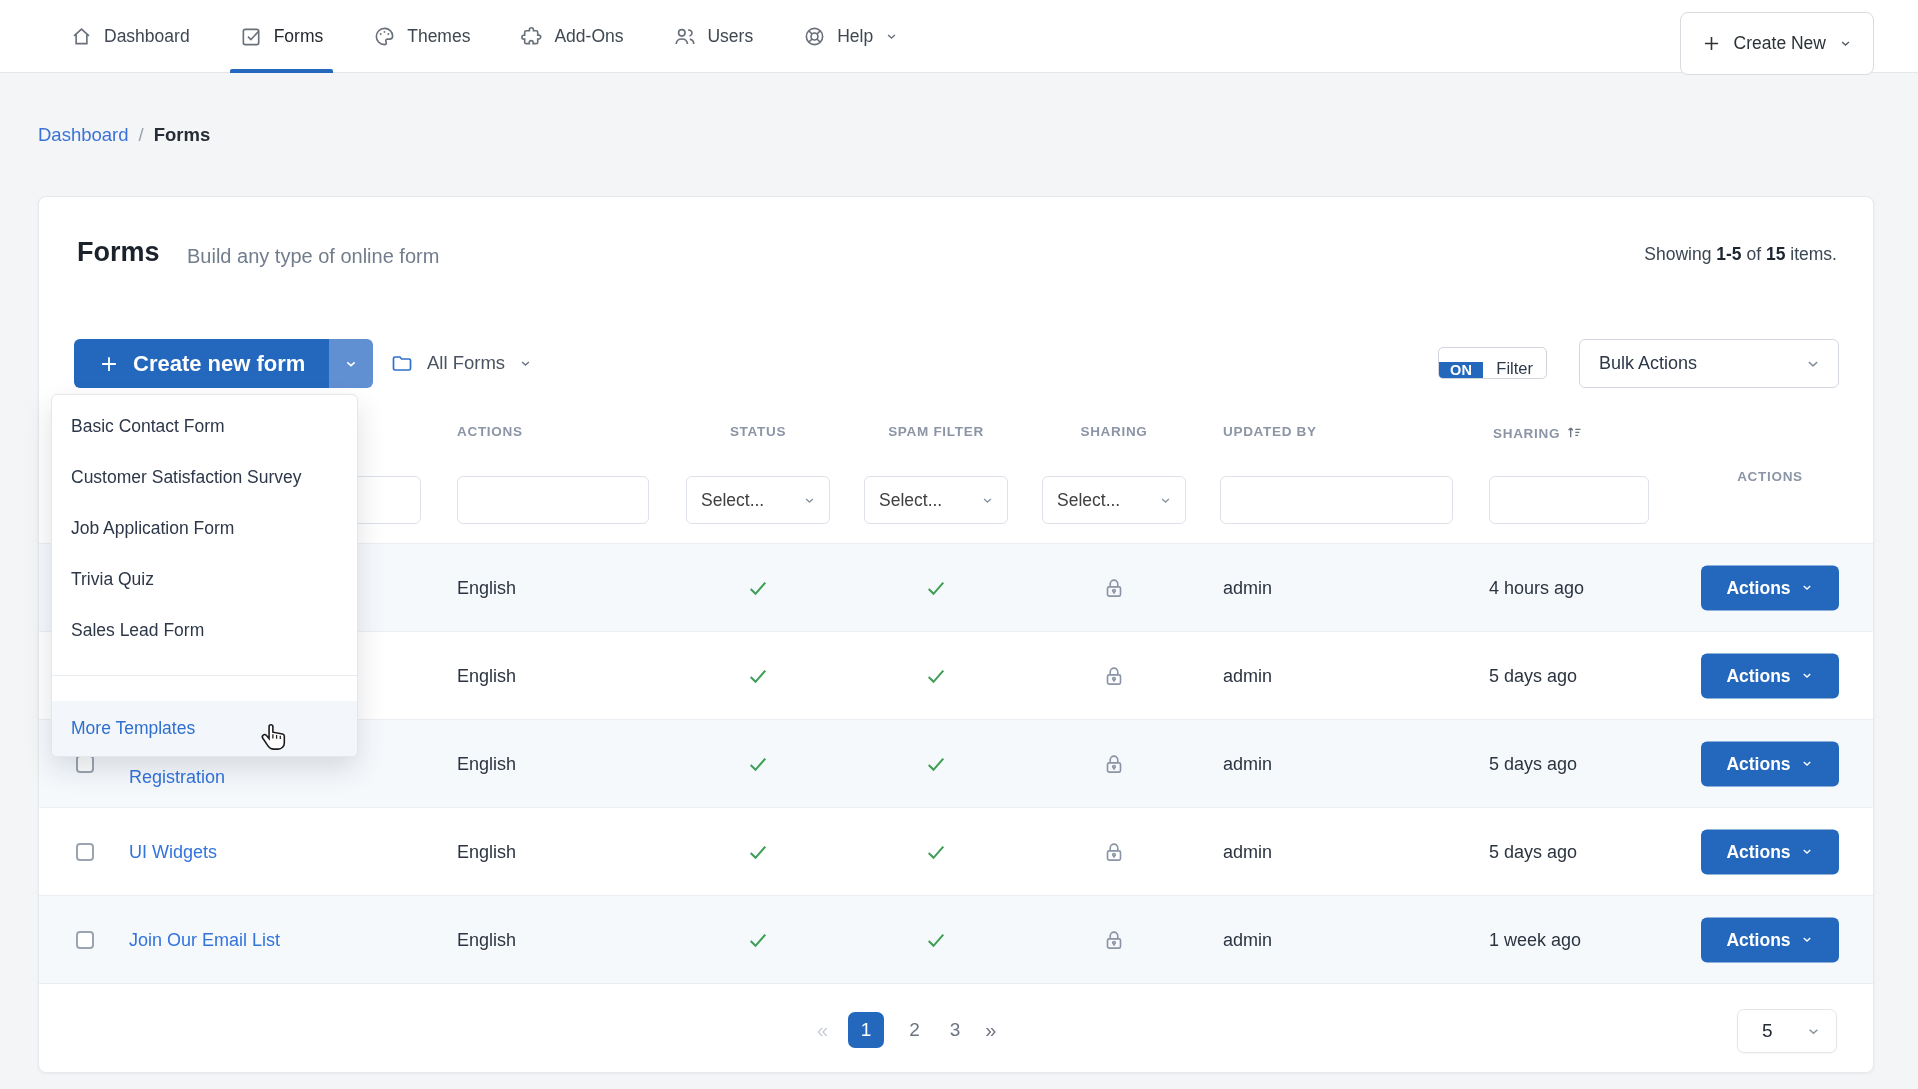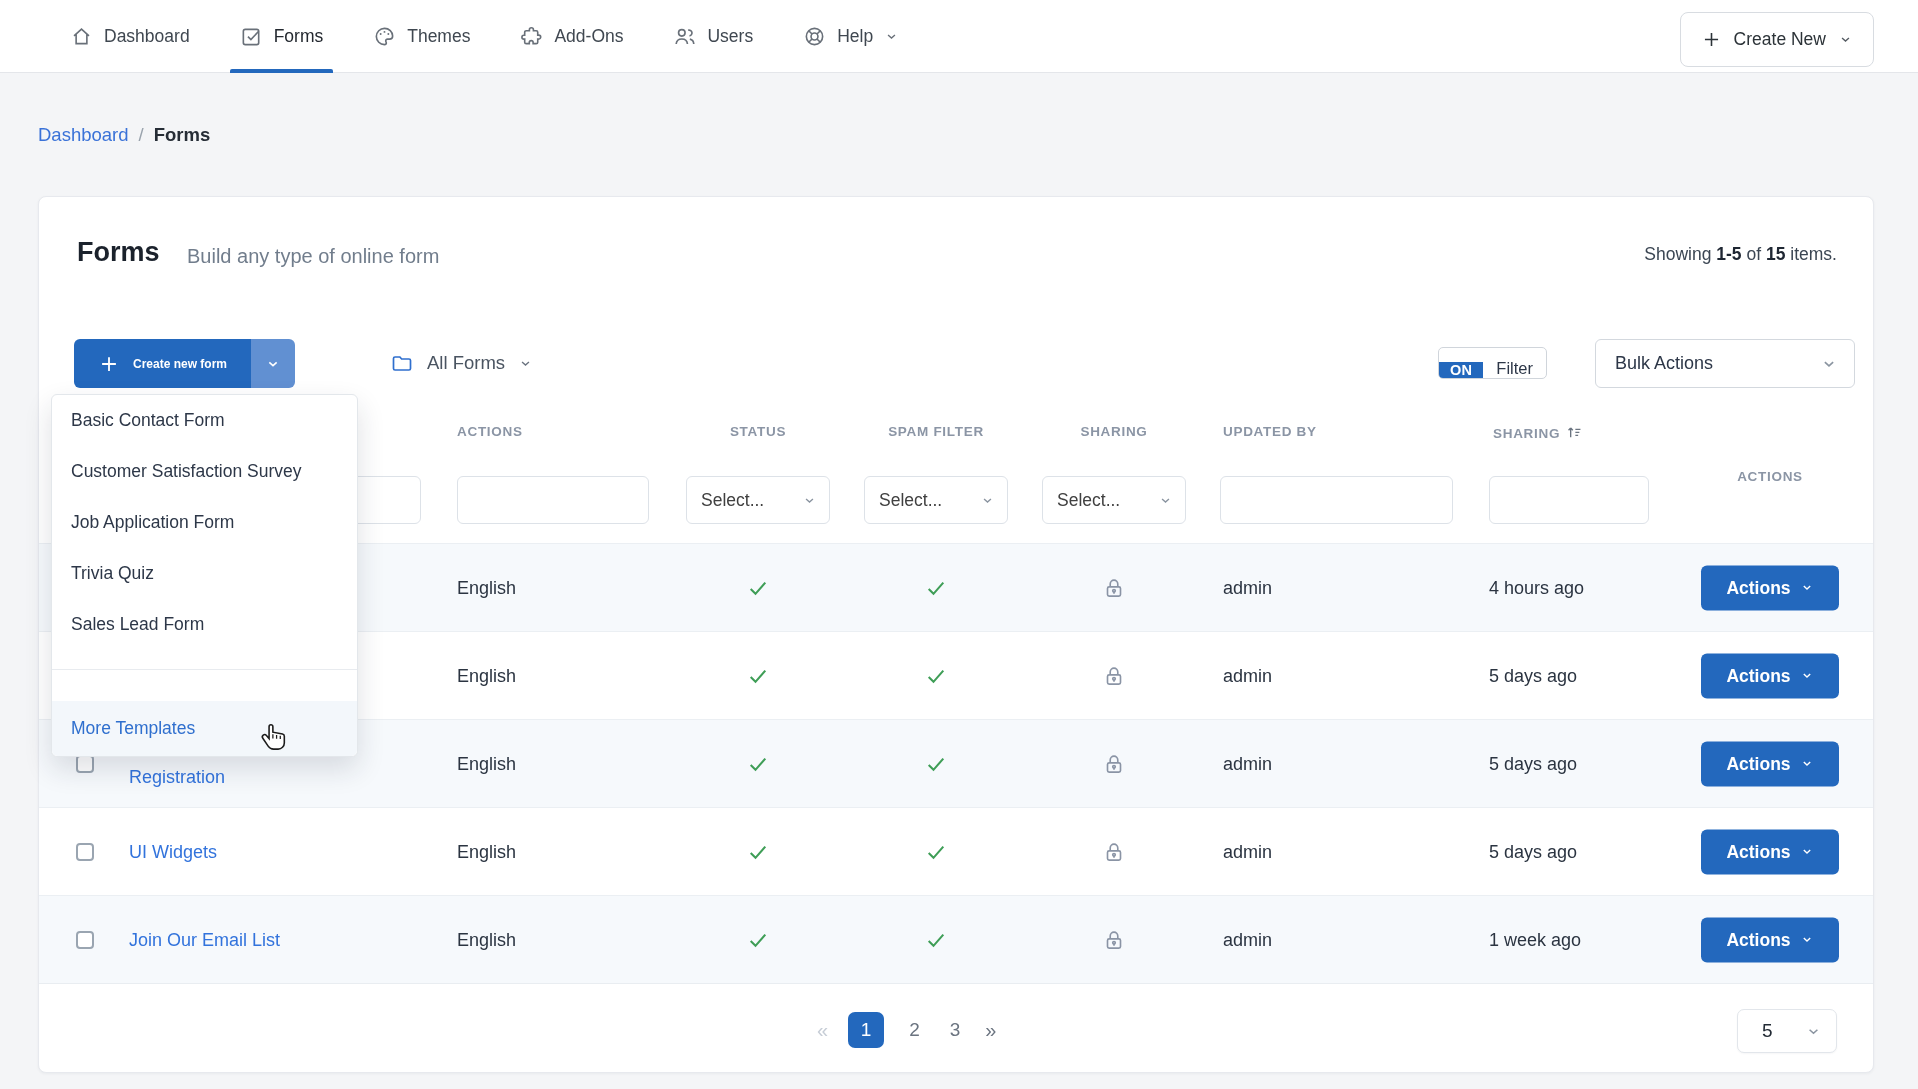--- a/index.html
+++ b/index.html
@@ -19,21 +19,21 @@
     display:flex; align-items:center; gap:11px; font-size:17.5px; color:#3f4750;
     cursor:pointer; position:relative; padding:0 2px;
   }
   .navitem svg { stroke:#697079; }
   .navitem.active { color:#23282f; }
   .navitem.active::after {
     content:""; position:absolute; left:-8px; right:-8px; bottom:0; height:4px;
     background:#2368bd; border-radius:2px 2px 0 0;
   }
   .createnew {
-    position:absolute; right:44px; top:12px; height:55px; padding:0 20px;
+    position:absolute; right:44px; top:12px; height:63px; padding:0 20px;
     display:flex; align-items:center; gap:12px; background:#fff;
     border:1px solid #d8dce1; border-radius:8px; font-size:17.5px; color:#2c3338;
     font-family:inherit; cursor:pointer;
   }
 
   
   .breadcrumb { position:absolute; left:38px; top:124px; font-size:18.5px; display:flex; gap:10px; }
   .breadcrumb a { color:#3a72d8; text-decoration:none; cursor:pointer; }
   .breadcrumb .sep { color:#9aa3ad; }
   .breadcrumb .cur { color:#262d36; font-weight:700; }
@@ -46,21 +46,21 @@
   }
   .card-title { position:absolute; left:38px; top:40px; font-size:27px; font-weight:700; color:#1b222c; }
   .card-sub { position:absolute; left:148px; top:48px; font-size:20px; color:#717d8c; }
   .showing { position:absolute; right:36px; top:47px; font-size:17.5px; color:#3b4653; }
   .showing b { color:#1f2733; }
 
   
   .splitbtn { position:absolute; left:35px; top:142px; height:49px; display:flex; cursor:pointer; }
   .splitbtn .main {
     display:flex; align-items:center; gap:13px; padding:0 24px;
-    background:#2368bd; color:#fff; font-size:12px; font-weight:600;
+    background:#2368bd; color:#fff; font-size:22px; font-weight:600;
     border-radius:6px 0 0 6px;
   }
   .splitbtn .caret {
     width:44px; display:flex; align-items:center; justify-content:center;
     background:#6190d2; border-radius:0 6px 6px 0;
   }
   .allforms { position:absolute; left:351px; top:154px; display:flex; align-items:center; gap:13px;
     font-size:18.5px; color:#4a5461; cursor:pointer; }
   .filterpill {
     position:absolute; left:1399px; top:150px; height:32px; display:flex; align-items:flex-end;
@@ -68,21 +68,21 @@
   }
   .filterpill .on {
     background:#2368bd; color:#fff; font-size:14.5px; font-weight:700;
     display:flex; align-items:center; padding:0 11px; letter-spacing:.3px;
   }
   .filterpill .lbl { display:flex; align-items:center; padding:0 13px; font-size:16.5px; color:#2d3748; }
   .bulkselect {
     position:absolute; left:1540px; top:142px; width:260px; height:49px;
     border:1px solid #d3d8de; border-radius:6px; background:#fff; cursor:pointer;
     display:flex; align-items:center; justify-content:space-between; padding:0 16px 0 19px;
-    font-size:18px; color:#2d3748;margin-left:16px;
+    font-size:18px; color:#2d3748;
   }
 
   
   .collabel { position:absolute; font-size:13.5px; font-weight:700; letter-spacing:.7px; color:#8b95a5; top:227px; }
   .collabel.center { transform:translateX(-50%); }
   .sorticon { display:inline-block; vertical-align:-3px; margin-left:6px; }
 
   
   .f-input {
     position:absolute; top:279px; height:48px; border:1px solid #dde2e8; border-radius:6px;
@@ -132,21 +132,21 @@
     position:absolute; right:36px; top:25px; width:100px; height:44px;
     border:1px solid #e2e6eb; border-radius:7px; background:#fff; cursor:pointer;
     display:flex; align-items:center; justify-content:space-between; padding:0 14px 0 24px;
     font-size:19px; color:#222a34; box-shadow:0 1px 2px rgba(20,30,50,.04);
   }
 
   
   .tmenu {
     position:absolute; left:51px; top:394px; width:307px; height:363px; z-index:40;
     background:#fff; border:1px solid #e3e7eb; border-radius:6px;
-    box-shadow:0 12px 28px rgba(25,35,55,.14); 
+    box-shadow:0 12px 28px rgba(25,35,55,.14); padding-top:6px;
   }
   .tmenu-item {
     height:51px; display:flex; align-items:center; padding-left:19px;
     font-size:17.5px; color:#2d3748; cursor:pointer;
   }
   .tmenu-div { border-top:1px solid #e8ebef; margin-top:19px; }
   .tmenu-more {
     position:absolute; left:0; right:0; bottom:0; height:55px; background:#f3f7fb;
     border-radius:0 0 6px 6px; display:flex; align-items:center; padding-left:19px;
     font-size:17.5px; color:#2f6fce; cursor:pointer;

